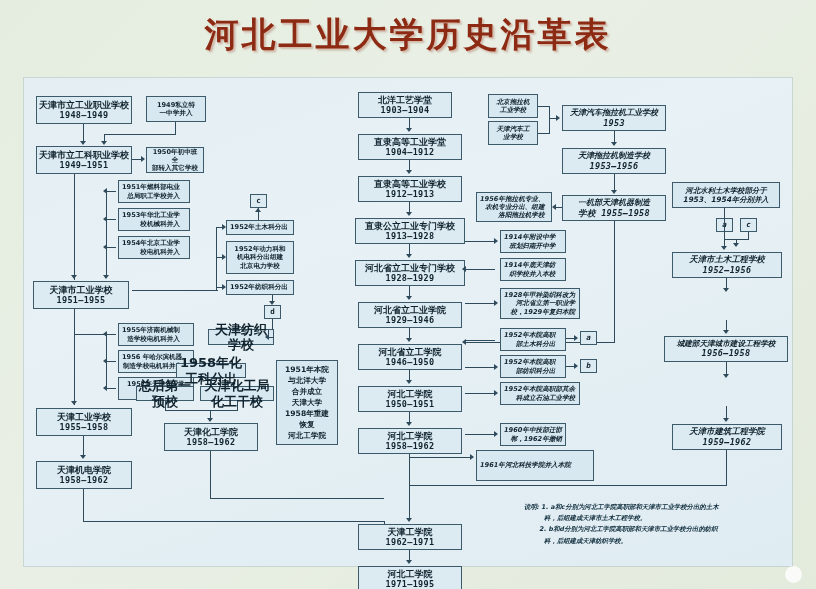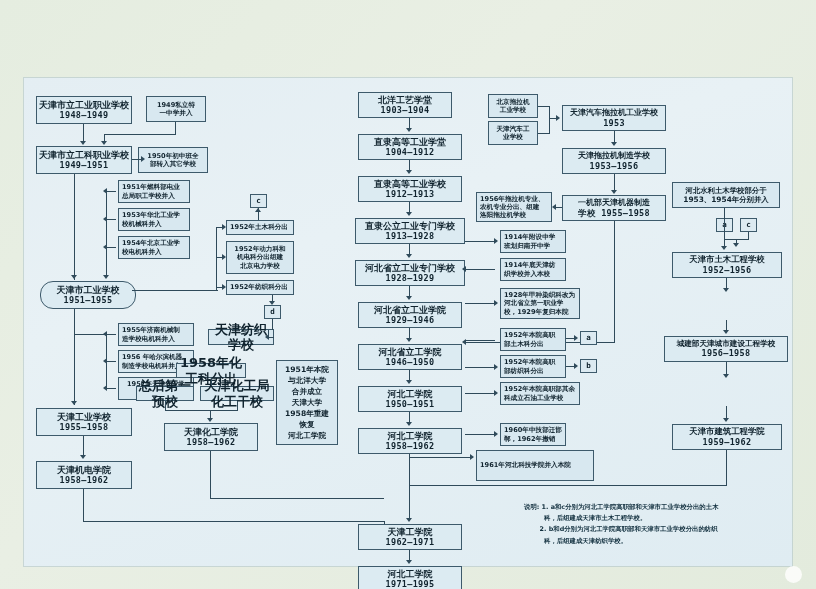--- a/index.html
+++ b/index.html
@@ -33,21 +33,21 @@
     color:#10232e;
     display:flex;flex-direction:column;align-items:center;justify-content:center;
     text-align:center;
     line-height:1.18;
     padding:1px 2px;
     font-weight:bold;
   }
   .box .ln{display:block;white-space:nowrap;}
   .main{font-size:9px;background:#dcebf2;}
   .main .yr{font-family:"DejaVu Sans Mono","Liberation Mono",monospace;font-size:8.5px;font-weight:bold;letter-spacing:.3px;}
-  .note{font-size:6.6px;font-weight:bold;background:#d8e8f0;text-align:left;align-items:flex-start;padding:2px 3px;line-height:1.25;}
+  .note{font-size:6.6px;font-weight:bold;background:#d8e8f0;text-align:right;align-items:flex-start;padding:2px 3px;line-height:1.25;}
   .note.ctr{text-align:center;align-items:center;}
   .tag{font-size:7.5px;font-weight:bold;background:#dceaf1;font-family:"DejaVu Sans Mono","Liberation Mono",monospace;}
   .small{font-size:13px;font-weight:bold;background:#d8e8f0;}
   .tall{font-size:7.6px;line-height:1.45;}
 
   
   .ln-v,.ln-h{position:absolute;background:#2f4a5a;}
   .ln-v{width:1.3px;}
   .ln-h{height:1.3px;}
   .arw{position:absolute;width:0;height:0;}
@@ -69,20 +69,21 @@
   .wm .pw{
     width:17px;height:17px;border-radius:50%;
     background:rgba(255,255,255,.8);display:inline-block;
   }
 </style>
 </head>
 <body>
 
 <div id="root">
 
+  <div class="title">河北工业大学历史沿革表</div>
 
   <div class="canvas">
 
     <div class="box main" style="left:12px;top:18px;width:96px;height:28px;">
       <span class="ln">天津市立工业职业学校</span>
       <span class="ln yr">1948—1949</span>
     </div>
     <div class="box note ctr" style="left:122px;top:18px;width:60px;height:26px;white-space:pre-line;">
       <span>1949私立特
 一中学并入</span>
@@ -93,21 +94,21 @@
 
     <div class="ln-v" style="left:151px;top:44px;height:12px;"></div>
     <div class="ln-h" style="left:80px;top:56px;width:72px;"></div>
     <div class="ln-v" style="left:80px;top:56px;height:8px;"></div>
     <div class="arw d" style="left:77px;top:63px;"></div>
 
     <div class="box main" style="left:12px;top:68px;width:96px;height:28px;">
       <span class="ln">天津市立工科职业学校</span>
       <span class="ln yr">1949—1951</span>
     </div>
-    <div class="box note ctr" style="left:114px;top:69px;width:70px;height:26px;white-space:pre-line;">
+    <div class="box note ctr" style="left:122px;top:69px;width:58px;height:26px;white-space:pre-line;">
       <span>1950年初中班全
 部转入其它学校</span>
     </div>
     <div class="ln-h" style="left:108px;top:81px;width:9px;"></div>
     <div class="arw r" style="left:117px;top:78px;"></div>
 
     <div class="box note" style="left:94px;top:102px;width:72px;height:23px;white-space:pre-line;">
       <span>1951年燃料部电业
 总局职工学校并入</span>
     </div>
@@ -125,21 +126,21 @@
     <div class="arw l" style="left:79px;top:110px;"></div>
     <div class="ln-h" style="left:82px;top:141px;width:10px;"></div>
     <div class="arw l" style="left:79px;top:138px;"></div>
     <div class="ln-h" style="left:82px;top:169px;width:10px;"></div>
     <div class="arw l" style="left:79px;top:166px;"></div>
     <div class="arw d" style="left:79px;top:197px;"></div>
 
     <div class="ln-v" style="left:50px;top:96px;height:106px;"></div>
     <div class="arw d" style="left:47px;top:197px;"></div>
 
-    <div class="box main" style="left:16px;top:203px;width:96px;height:28px;border-radius:13px;">
+    <div class="box main" style="left:9px;top:203px;width:96px;height:28px;">
       <span class="ln">天津市工业学校</span>
       <span class="ln yr">1951—1955</span>
     </div>
 
     <div class="box note" style="left:94px;top:245px;width:76px;height:23px;white-space:pre-line;">
       <span>1955年济南机械制
 造学校电机科并入</span>
     </div>
     <div class="box note" style="left:94px;top:272px;width:76px;height:23px;white-space:pre-line;">
       <span>1956 年哈尔滨机器
@@ -327,21 +328,21 @@
   </div>
 
   <div class="canvas" style="background:transparent;box-shadow:none;">
     <div class="box main" style="left:334px;top:488px;width:104px;height:26px;">
       <span class="ln">河北工学院</span>
       <span class="ln yr">1971—1995</span>
     </div>
 
   </div>
 
-  <div class="canvas" style="background:transparent;box-shadow:none;">
+  <div class="canvas" style="background:transparent;box-shadow:none;font-style:italic;">
 
     <div class="box note ctr" style="left:464px;top:16px;width:50px;height:24px;white-space:pre-line;">
       <span>北京拖拉机
 工业学校</span>
     </div>
     <div class="box note ctr" style="left:464px;top:43px;width:50px;height:24px;white-space:pre-line;">
       <span>天津汽车工
 业学校</span>
     </div>
     <div class="ln-h" style="left:514px;top:28px;width:12px;"></div>

